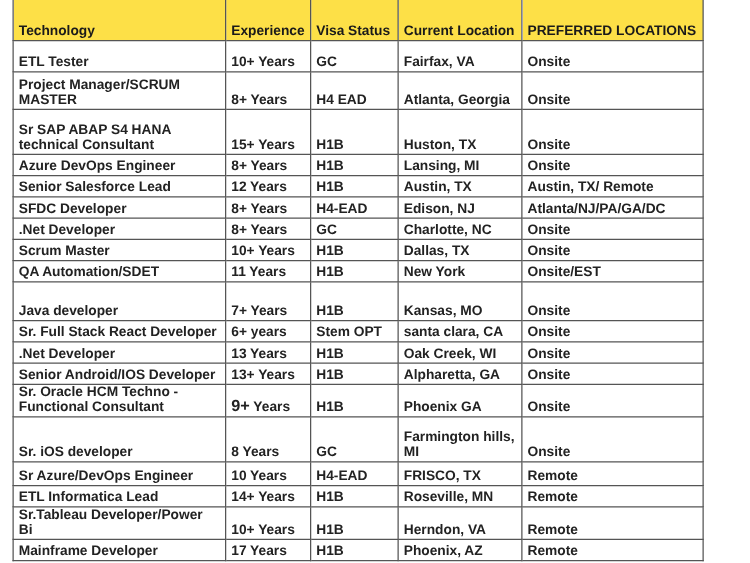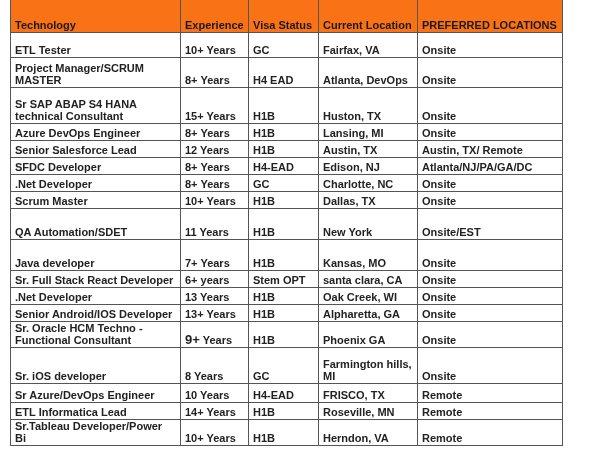--- a/index.html
+++ b/index.html
@@ -33,21 +33,21 @@
       border: 1px solid #555555;
       padding: 0 4px 1px 4px;
       vertical-align: bottom;
       text-align: left;
       font-weight: bold;
       line-height: 12px;
       overflow: hidden;
       white-space: normal;
     }
     table.hotlist th {
-      background: #f97316;
+      background: #fde047;
       height: 31px;
       color: #1a1a1a;
       font-size: 11px;
       border-top: none;
     }
     table.hotlist td {
       color: #222222;
       font-size: 11px;
     }
     td.exp-large {
@@ -83,21 +83,21 @@
       <td>ETL Tester</td>
       <td>10+ Years</td>
       <td>GC</td>
       <td>Fairfax, VA</td>
       <td>Onsite</td>
     </tr>
     <tr style="height:30px">
       <td>Project Manager/SCRUM MASTER</td>
       <td>8+ Years</td>
       <td>H4 EAD</td>
-      <td>Atlanta, DevOps</td>
+      <td>Atlanta, Georgia</td>
       <td>Onsite</td>
     </tr>
     <tr style="height:36px">
       <td>Sr SAP ABAP S4 HANA technical Consultant</td>
       <td>15+ Years</td>
       <td>H1B</td>
       <td>Huston, TX</td>
       <td>Onsite</td>
     </tr>
     <tr style="height:17px">
@@ -128,21 +128,21 @@
       <td>Charlotte, NC</td>
       <td>Onsite</td>
     </tr>
     <tr style="height:17px">
       <td>Scrum Master</td>
       <td>10+ Years</td>
       <td>H1B</td>
       <td>Dallas, TX</td>
       <td>Onsite</td>
     </tr>
-    <tr style="height:31px">
+    <tr style="height:17px">
       <td>QA Automation/SDET</td>
       <td>11 Years</td>
       <td>H1B</td>
       <td>New York</td>
       <td>Onsite/EST</td>
     </tr>
     <tr style="height:31px">
       <td>Java developer</td>
       <td>7+ Years</td>
       <td>H1B</td>
@@ -198,14 +198,21 @@
       <td>Roseville, MN</td>
       <td>Remote</td>
     </tr>
     <tr style="height:17px">
       <td>Sr.Tableau Developer/Power Bi</td>
       <td>10+ Years</td>
       <td>H1B</td>
       <td>Herndon, VA</td>
       <td>Remote</td>
     </tr>
+    <tr style="height:17px">
+      <td>Mainframe Developer</td>
+      <td>17 Years</td>
+      <td>H1B</td>
+      <td>Phoenix, AZ</td>
+      <td>Remote</td>
+    </tr>
   </tbody>
 </table>
 
 </body></html>

